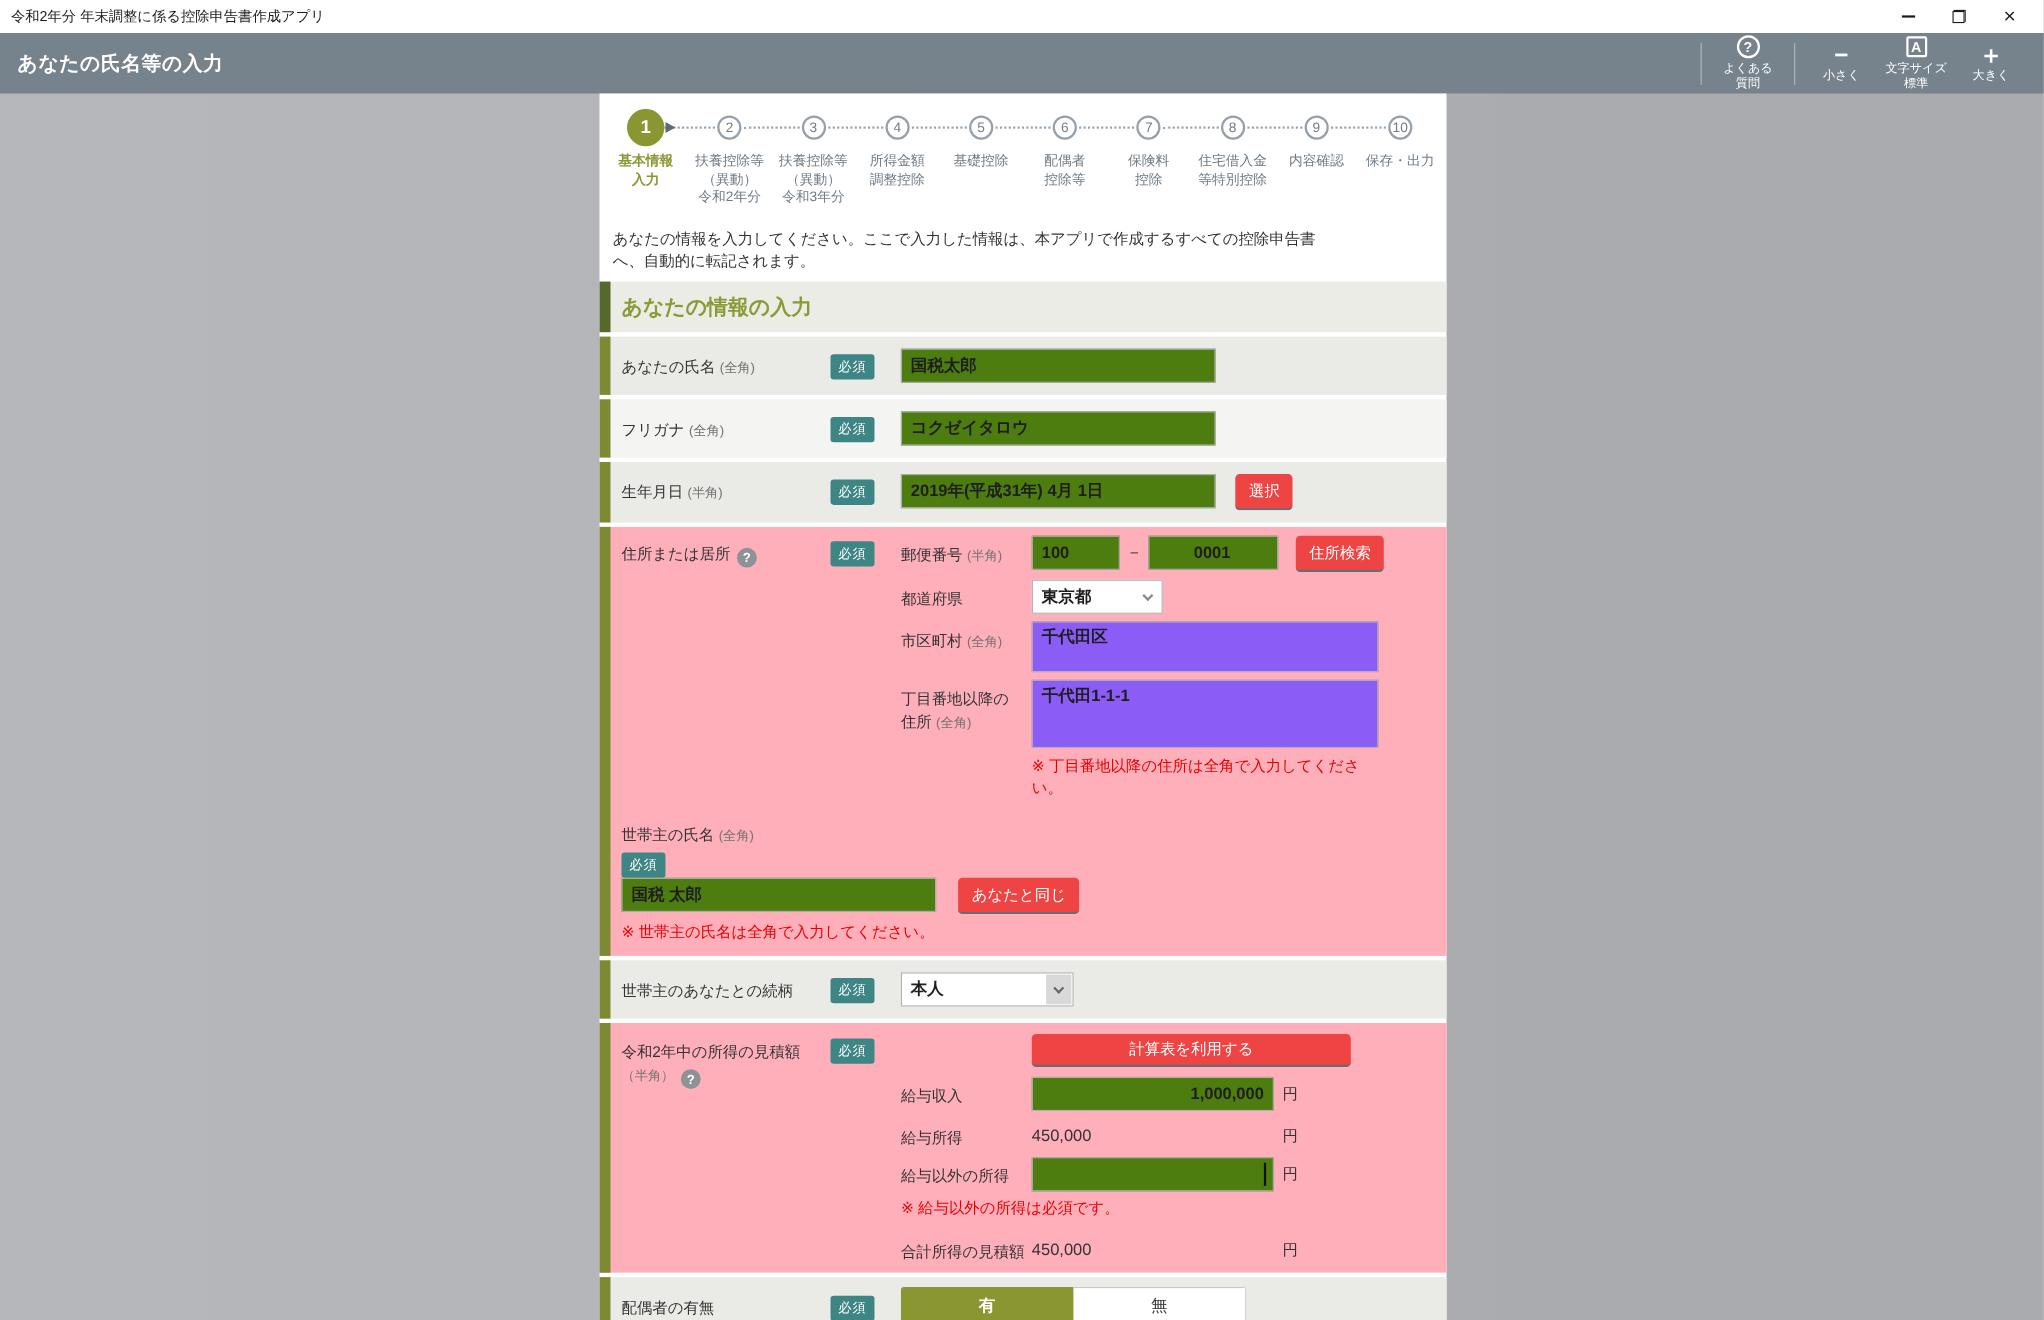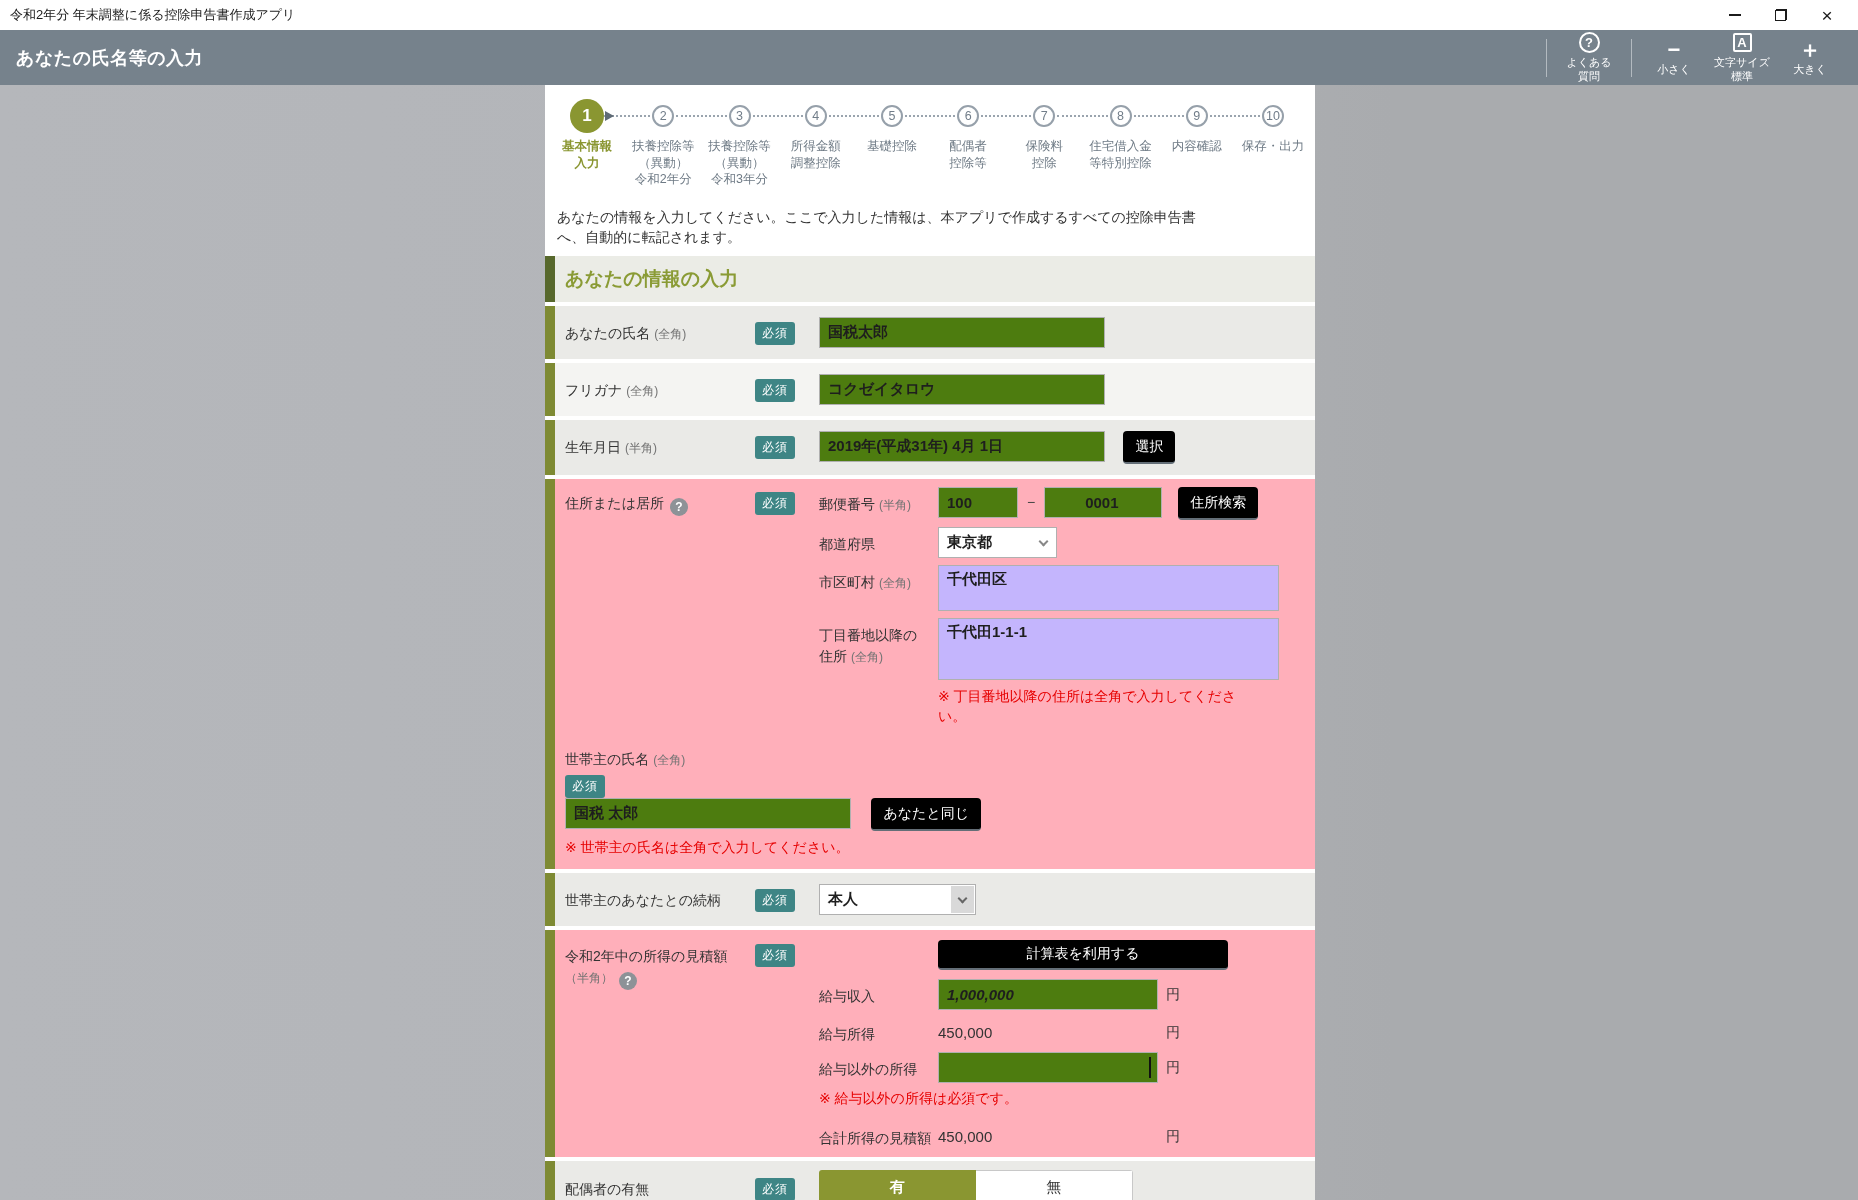--- a/index.html
+++ b/index.html
@@ -58,23 +58,23 @@
   .row.dark { background:#eaeae7; } .row.light { background:#f4f4f2; } .row.pink { background:#ffafba; }
   .flexrow { display:flex; }
   .lbl { width:190px; font-size:14px; color:#333; line-height:1.5; padding-top:6px; }
   .lbl .ml { white-space:pre-line; }
   .sfx { color:#737373; font-size:12px; margin-left:4px; }
   .badge-col { width:64px; padding-top:5px; }
   .badge { display:inline-block; background:#3e8585; color:#fff; font-size:12px; padding:3px 7px; border-radius:3px; letter-spacing:1px; }
   .field { flex:1; }
   input.txt { height:31px; border:1px solid #b0b0b0; background:#4d7c0f; color:#1e1e1e; padding:0 8px; width:286px;
             font:bold 15px "Liberation Sans","DejaVu Sans",sans-serif; }
-  .boxinput { border:1px solid #b0b0b0; background:#c4b5fd; color:#1e1e1e; padding:4px 8px; width:341px;
+  .boxinput { border:1px solid #b0b0b0; background:#8b5cf6; color:#1e1e1e; padding:4px 8px; width:315px;
             font:bold 15px "Liberation Sans","DejaVu Sans",sans-serif; }
-  .btn { background:#000000; color:#fff; border:none; border-bottom:2px solid #646e77; border-radius:4px;
+  .btn { background:#ef4444; color:#fff; border:none; border-bottom:2px solid #646e77; border-radius:4px;
             font-size:14px; height:33px; padding:0 12px; font-family:inherit; }
   .help { display:inline-flex; width:18px; height:18px; background:#8d9297; border-radius:50%; color:#fff;
             font-size:12px; font-weight:bold; align-items:center; justify-content:center; vertical-align:-3px; margin-left:6px; }
   .note { color:#e60000; font-size:14px; line-height:1.45; white-space:pre-line; }
   .sub { display:flex; align-items:flex-start; margin-bottom:7px; }
   .slbl { width:119px; font-size:14px; color:#333; padding-top:7px; line-height:1.5; }
   .fake-select { position:relative; width:119px; height:31px; border:1px solid #b0b0b0; background:#fff;
             display:flex; align-items:center; padding:0 26px 0 8px; font-weight:bold; font-size:15px; color:#1e1e1e; }
   .caret-down { position:absolute; right:9px; top:10px; width:7px; height:7px;
             border-left:2px solid #888; border-bottom:2px solid #888; transform:rotate(-45deg); }
@@ -311,21 +311,21 @@
     <div class="flexrow">
       <div class="lbl">
         <div>令和2年中の所得の見積額</div>
         <div><span class="sfx" style="margin-left:0;">（半角）</span><span class="help">?</span></div>
       </div>
       <div class="badge-col" style="padding-top:4px;"><span class="badge">必須</span></div>
       <div class="field">
         <button class="btn" style="margin-left:119px; width:290px; height:30px;">計算表を利用する</button>
         <div class="sub" style="margin-top:9px;">
           <div class="slbl">給与収入</div>
-          <input class="txt" style="width: 220px;  font-style: italic;" value="1,000,000">
+          <input class="txt" style="width: 220px; text-align: right;" value="1,000,000">
           <span class="unit">円</span>
         </div>
         <div class="sub" style="margin-top:2px;">
           <div class="slbl">給与所得</div>
           <div class="static-val">450,000</div>
           <span class="unit">円</span>
         </div>
         <div class="sub" style="margin-bottom:5px; margin-top:2px;">
           <div class="slbl">給与以外の所得</div>
           <span class="input-wrap">

